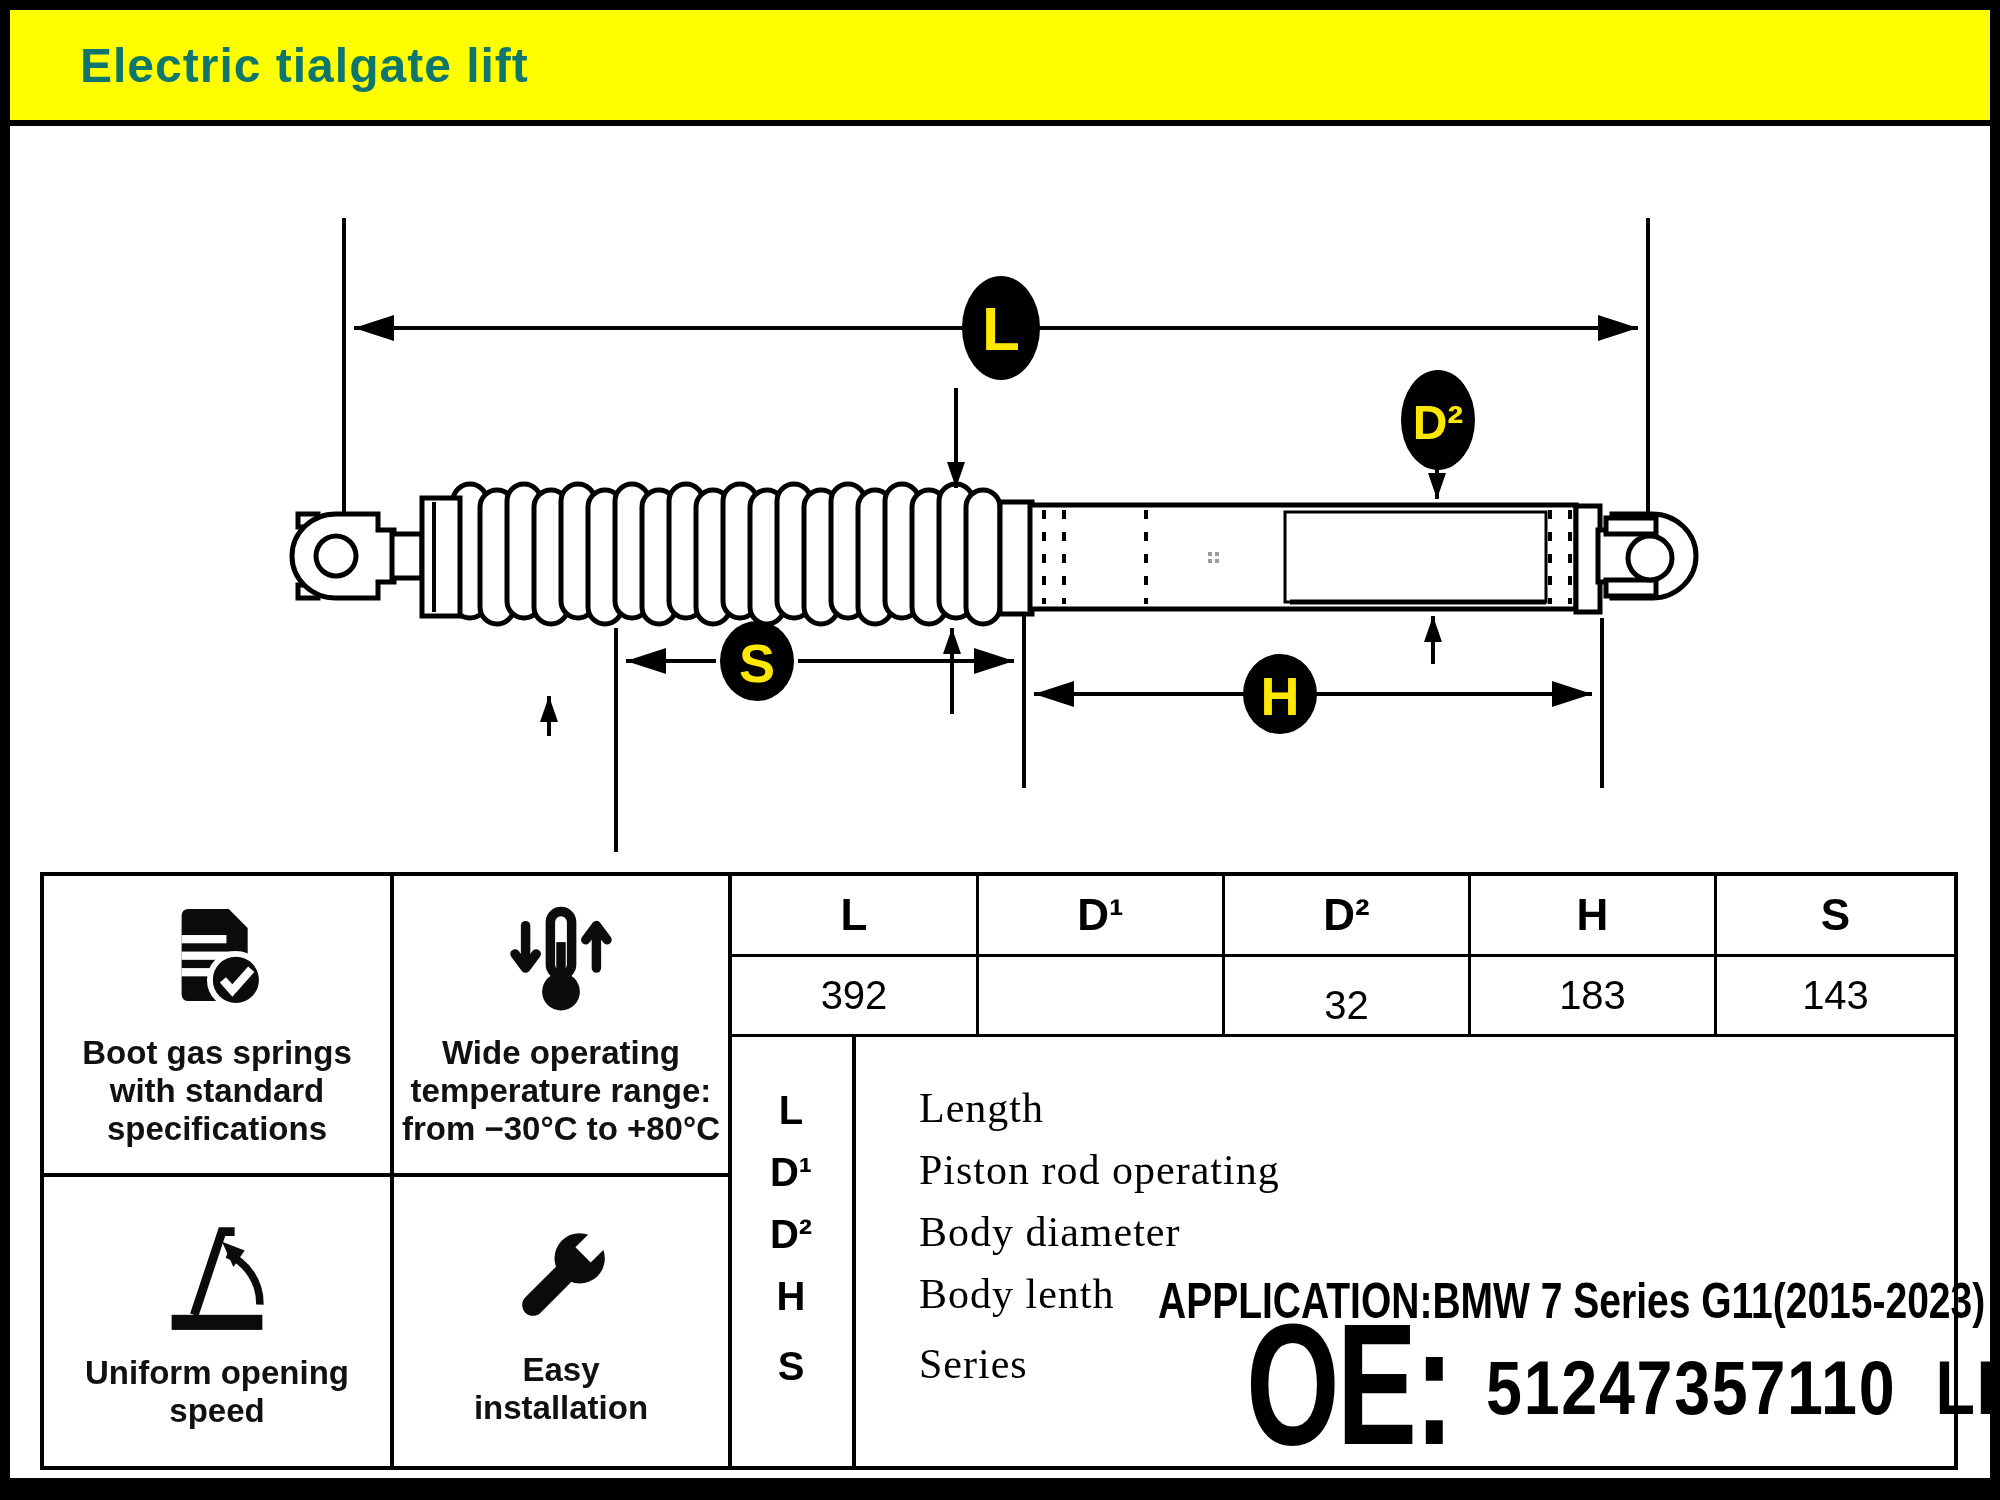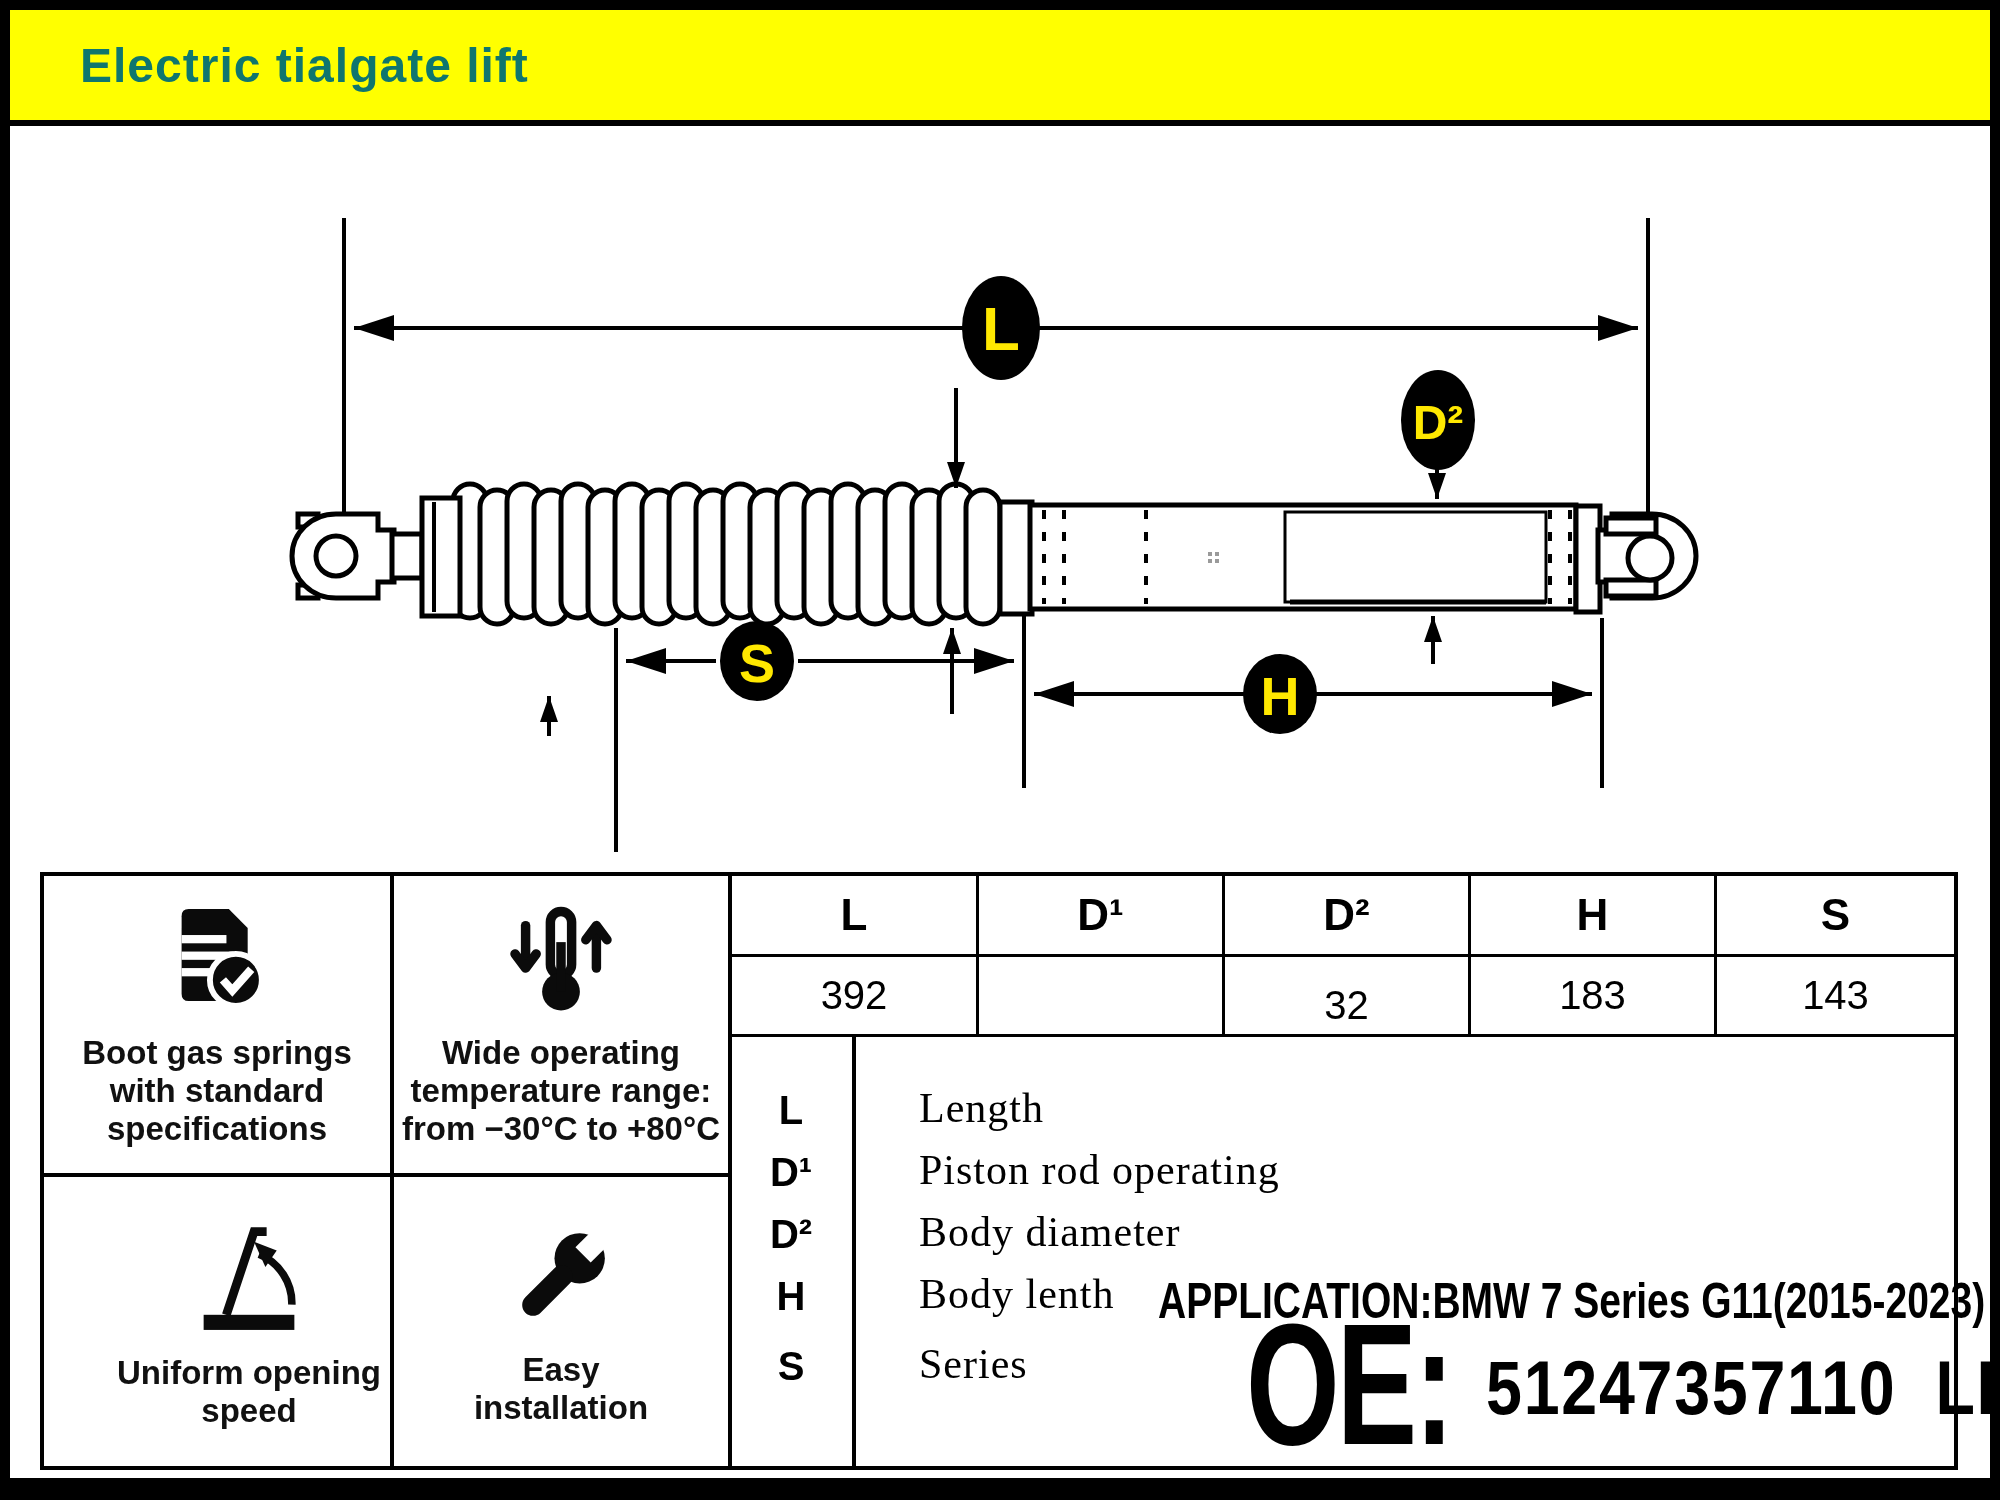--- a/index.html
+++ b/index.html
@@ -221,21 +221,21 @@
         <circle cx="50" cy="76" r="16" fill="#0b0b0b"></circle>
         <rect x="46" y="34" width="8" height="42" fill="#0b0b0b"></rect>
       </svg>
       <div class="feat-lines">
         <div>Wide operating</div>
         <div>temperature range:</div>
         <div>from −30°C to +80°C</div>
       </div>
     </div>
 
-    <div class="cell" style="left:0;top:301px;width:346px;height:289px;padding-left:32px;">
+    <div class="cell" style="left:0;top:301px;width:346px;height:289px;">
       <svg class="feat-icon" width="126" height="126" viewBox="0 0 100 100">
         <rect x="14" y="80" width="72" height="12" fill="#0b0b0b"></rect>
         <path d="M32,80 L54,14 L64,14" stroke="#0b0b0b" stroke-width="7" fill="none"></path>
         <path d="M84,72 A42,42 0 0 0 58,32" stroke="#0b0b0b" stroke-width="6" fill="none"></path>
         <path d="M63,42 L54,22 L72,29 z" fill="#0b0b0b"></path>
       </svg>
       <div class="feat-lines">
         <div>Uniform opening</div>
         <div>speed</div>
       </div>

